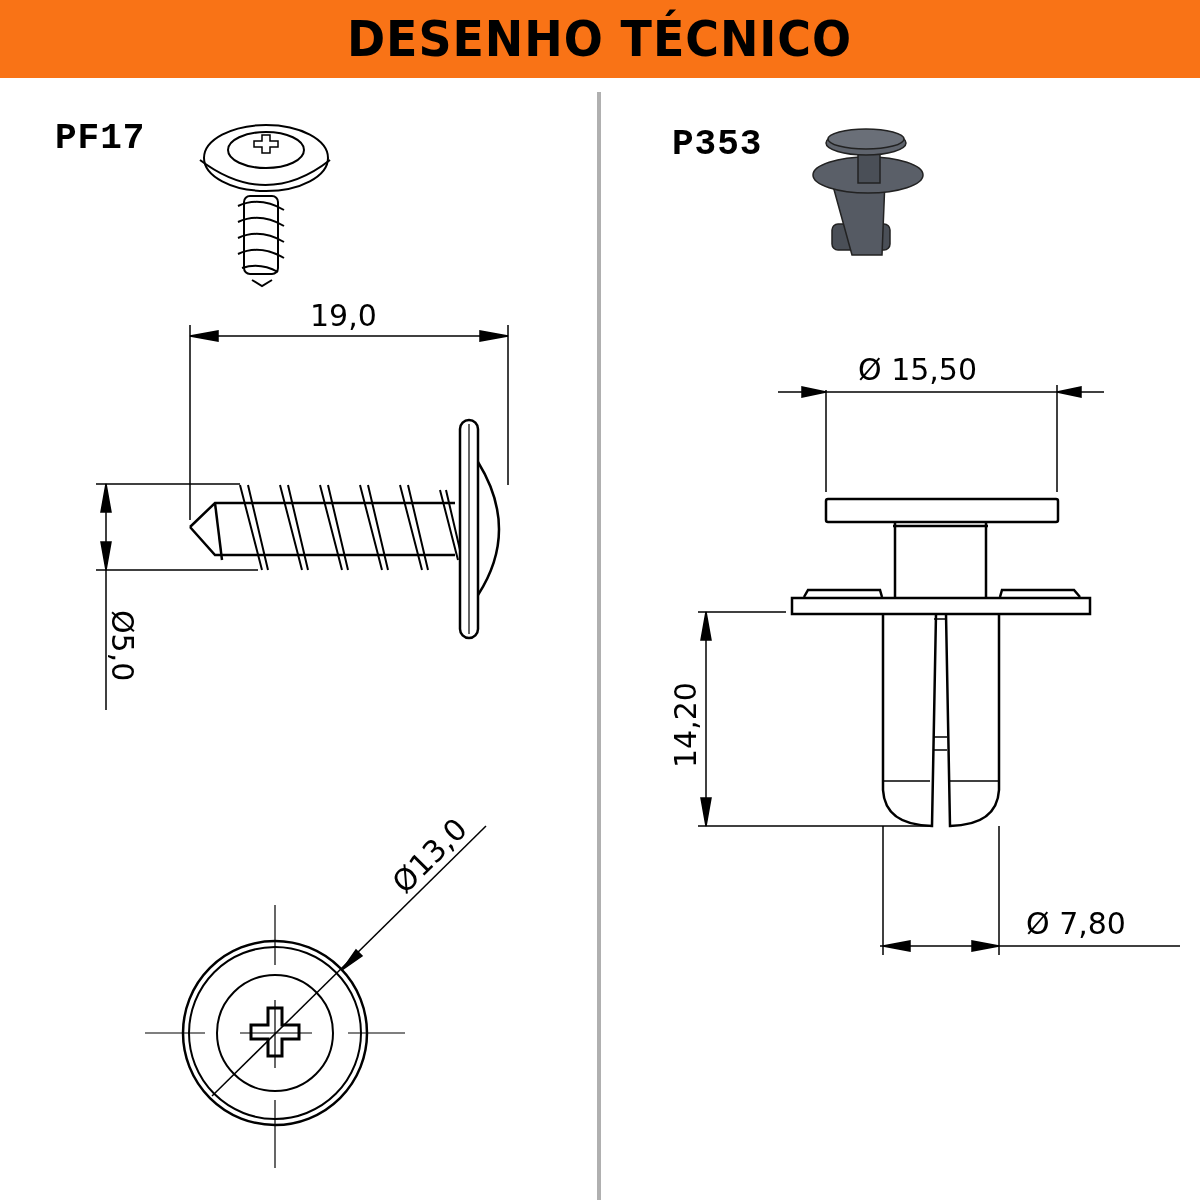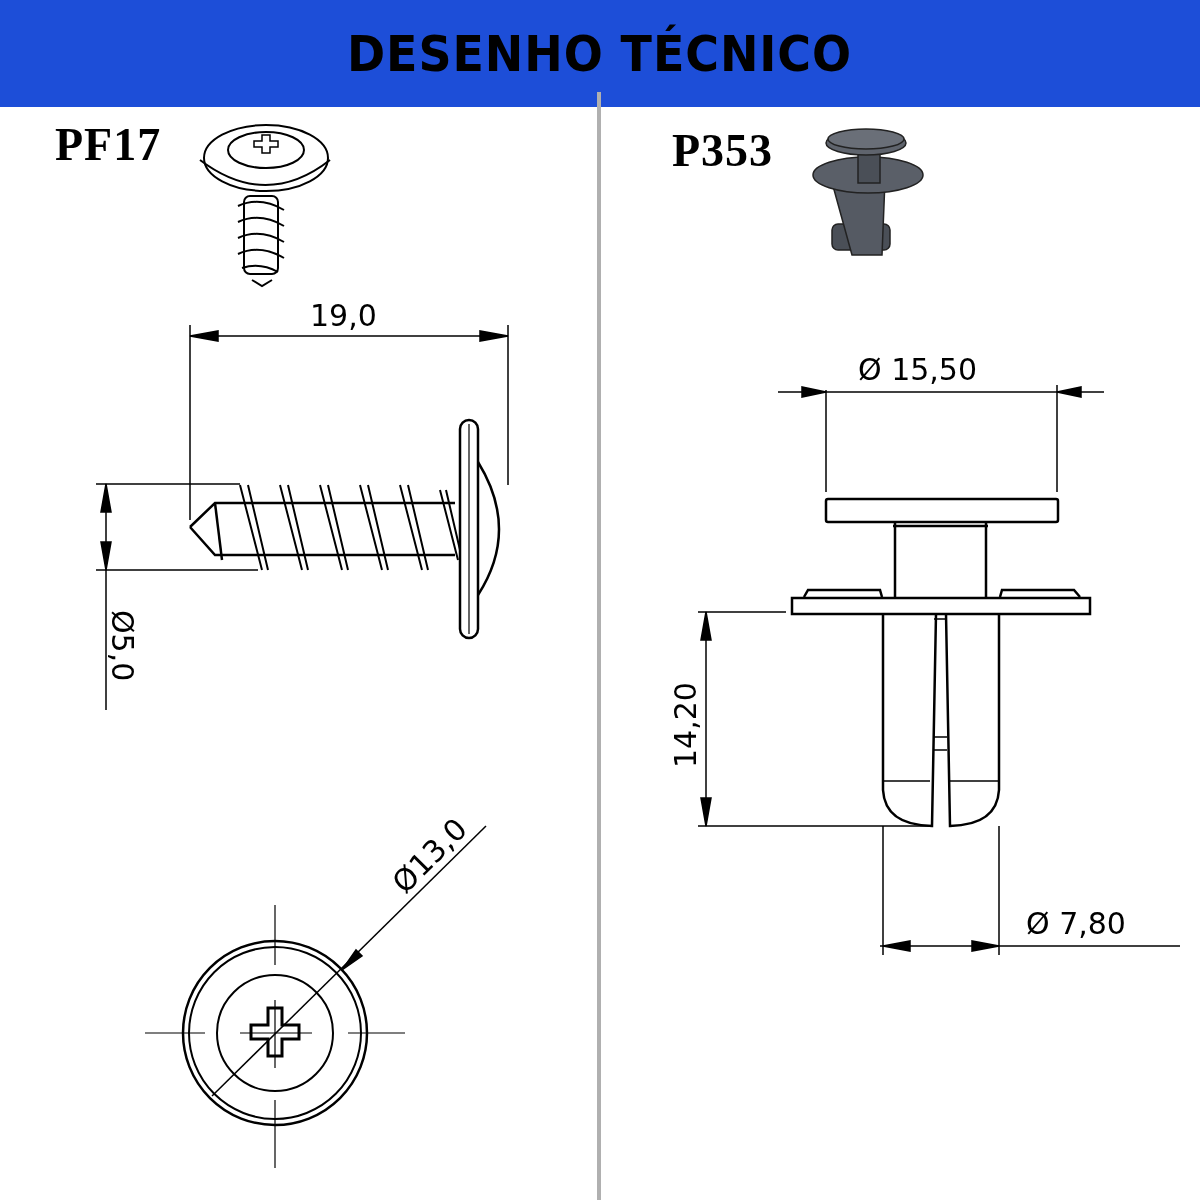--- a/index.html
+++ b/index.html
@@ -1,30 +1,30 @@
 <!DOCTYPE html>
 <html><head>
   <meta charset="utf-8">
   <style>
     html, body { margin: 0; padding: 0; background: #ffffff; }
     body { width: 1200px; height: 1200px; position: relative; overflow: hidden; font-family: "DejaVu Sans", sans-serif; }
     .header {
-      position: absolute; left: 0; top: 0; width: 1200px; height: 107px;
-      background: #1d4ed8; display: flex; align-items: center; justify-content: center;
+      position: absolute; left: 0; top: 0; width: 1200px; height: 78px;
+      background: #f97316; display: flex; align-items: center; justify-content: center;
     }
     .header-title {
       font-family: "DejaVu Sans", sans-serif; font-weight: bold; font-size: 50px;
       color: #000; letter-spacing: 1px; transform: scaleX(0.92);
     }
     .divider {
       position: absolute; left: 597px; top: 92px; width: 4px; height: 1108px; background: #b0b0b0;
     }
     .part-code {
-      position: absolute; font-family: Liberation Serif, serif; font-weight: bold;
-      font-size: 46px; color: #000; letter-spacing: 1px;
+      position: absolute; font-family: Liberation Mono, monospace; font-weight: bold;
+      font-size: 36px; color: #000; letter-spacing: 1px;
     }
     svg.layer { position: absolute; left: 0; top: 0; }
     .dim-text { font-family: "DejaVu Sans", sans-serif; font-size: 30px; fill: #000; }
   </style>
 </head>
 <body>
 
 <div class="header">
   <span class="header-title">DESENHO TÉCNICO</span>
 </div>

